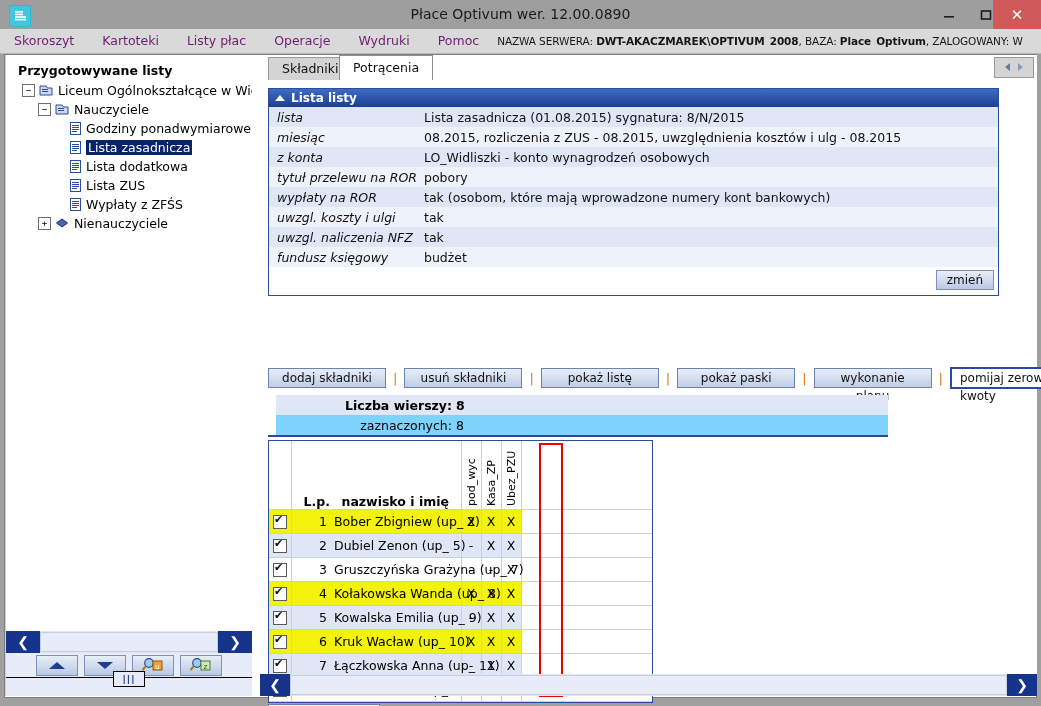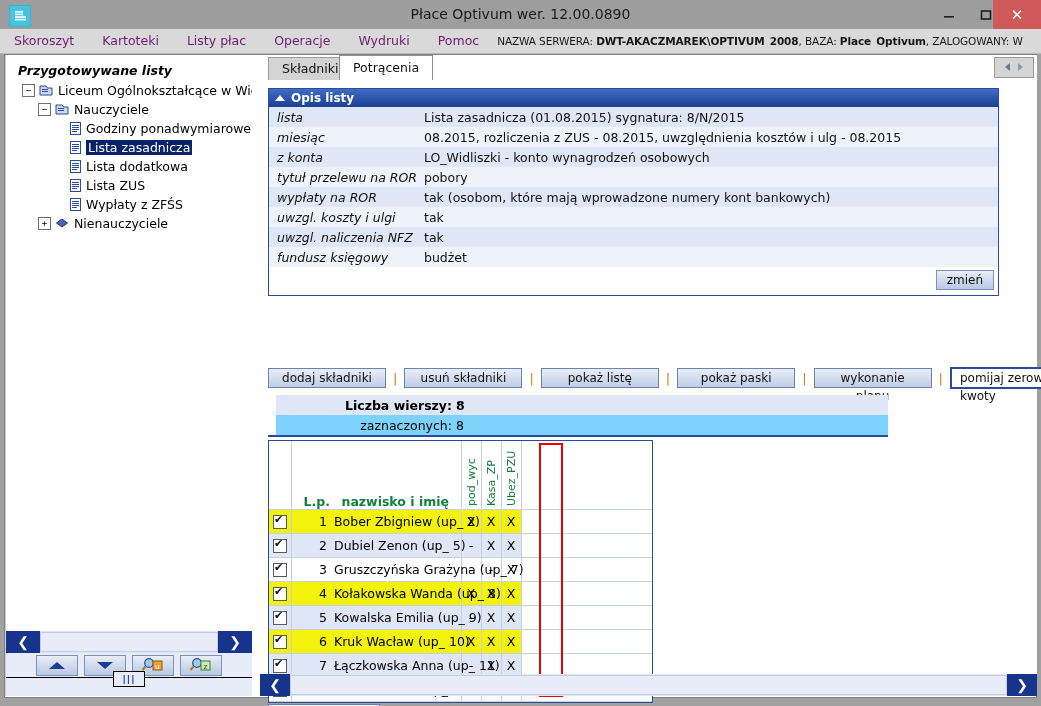--- a/index.html
+++ b/index.html
@@ -77,21 +77,20 @@
     box-sizing: border-box;
   }
   .tree {
     position: absolute; left: 0; top: 0; width: 246px; height: 578px;
     overflow: hidden; background: #fff;
     padding: 8px 0 0 12px; box-sizing: border-box;
   }
   .tree-title {
     font-weight: bold; font-size: 12.5px; color: #000;
     margin: 0 0 3px 0;
-    font-style: italic;
   }
   .tnode { display: flex; align-items: center; height: 19px; white-space: nowrap; }
   .expander {
     width: 11px; height: 11px; border: 1px solid #707070; background: #fff;
     display: inline-flex; align-items: center; justify-content: center;
     font-size: 9px; line-height: 9px; color: #000; margin-right: 4px;
     font-family: "DejaVu Sans Mono", monospace; flex: 0 0 auto;
   }
   .tnode-icon { margin-right: 5px; display:inline-flex; flex:0 0 auto; }
   .tnode-label { font-size: 12.5px; color: #000; }
@@ -229,21 +228,21 @@
   .grid {
     position: absolute; left: 8px; top: 385px;
     width: 385px; border: 1px solid #2b4b9b; box-sizing: border-box;
     background: #fff;
   }
   table.g { border-collapse: collapse; width: 100%; table-layout: fixed; }
   table.g td, table.g th { padding: 0; }
   .g-head th {
     height: 68px; vertical-align: bottom;
     border-bottom: 1px solid #c7cfe2;
-    font-size: 12.5px; font-weight: bold; color: #15803d;
+    font-size: 12.5px; font-weight: bold; color: #000000;
     background: #fff;
   }
   th.c-chk { width: 22px; border-right: 1px solid #c7cfe2; }
   th.c-lp  { width: 38px; text-align: right; padding-right: 3px; padding-bottom: 3px;}
   th.c-name{ text-align: center; padding-bottom: 3px; padding-right: 4px;}
   th.c-v   { width: 19px; border-left: 1px solid #c7cfe2; }
   .vert {
     writing-mode: vertical-rl; transform: rotate(180deg);
     font-size: 11px; font-weight: normal; white-space: nowrap;
     height: 62px; display: inline-block; text-align: left;
@@ -501,21 +500,21 @@
           <svg width="8" height="10" viewBox="0 0 8 10">
               <path d="M2 1 L7 5 L2 9 Z" fill="#8a9ab4"></path>
             </svg>
         </span>
       </div>
     </div>
 
     <div class="section">
       <div class="section-hdr">
         <span class="tri-up"></span>
-        <span>Opis listy</span>
+        <span>Lista listy</span>
       </div>
       <div class="desc-row odd">
         <span class="desc-key">lista</span>
         <span class="desc-val">Lista zasadnicza (01.08.2015) sygnatura: 8/N/2015</span>
       </div>
       <div class="desc-row even">
         <span class="desc-key">miesiąc</span>
         <span class="desc-val">08.2015, rozliczenia z ZUS - 08.2015, uwzględnienia kosztów i ulg - 08.2015</span>
       </div>
       <div class="desc-row odd">

